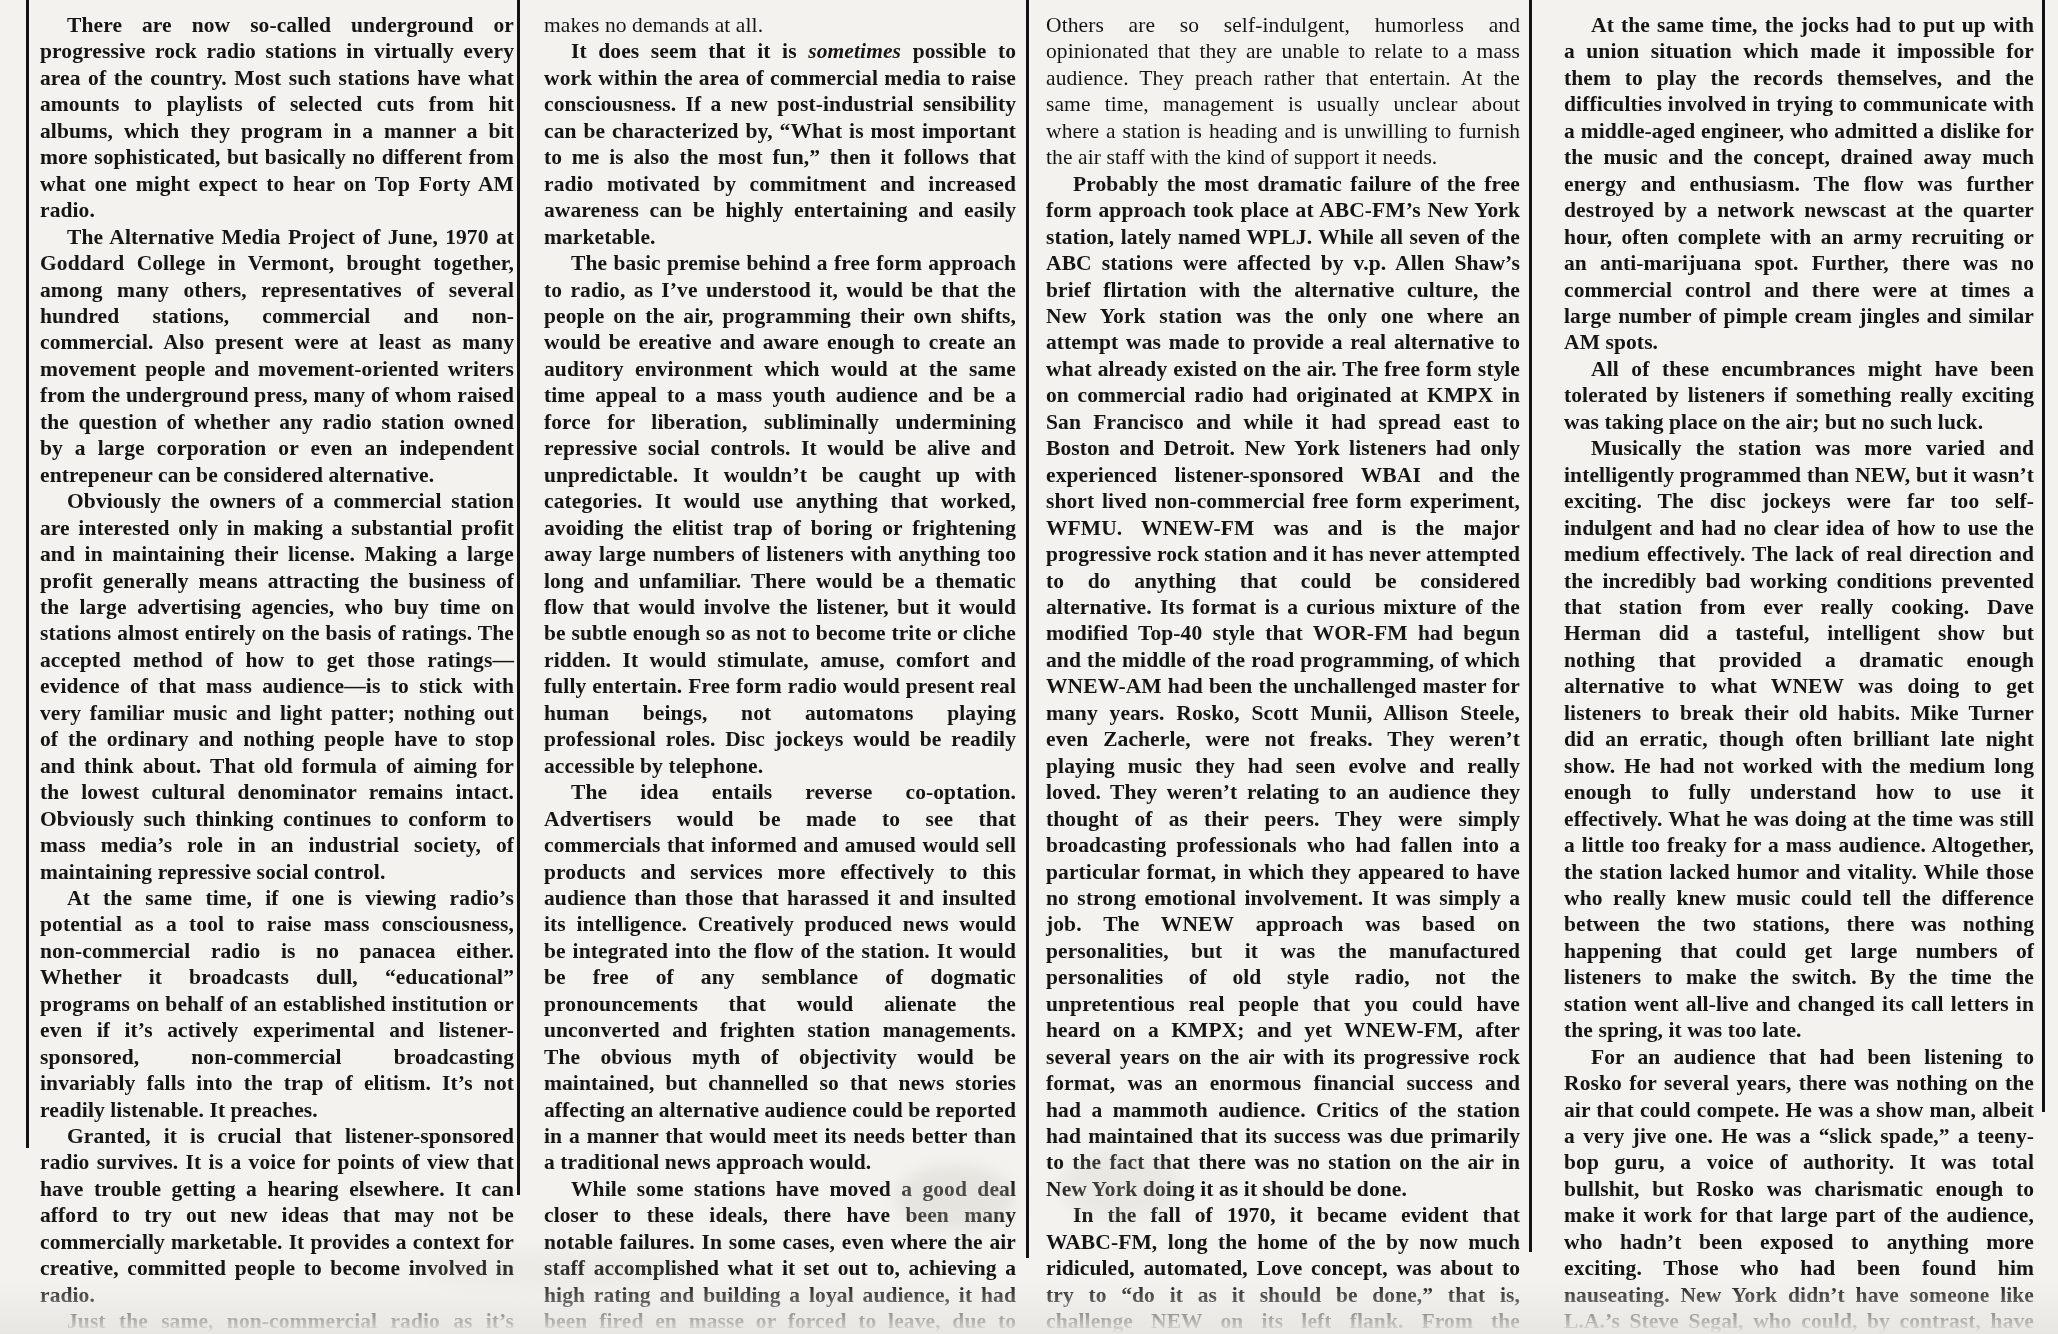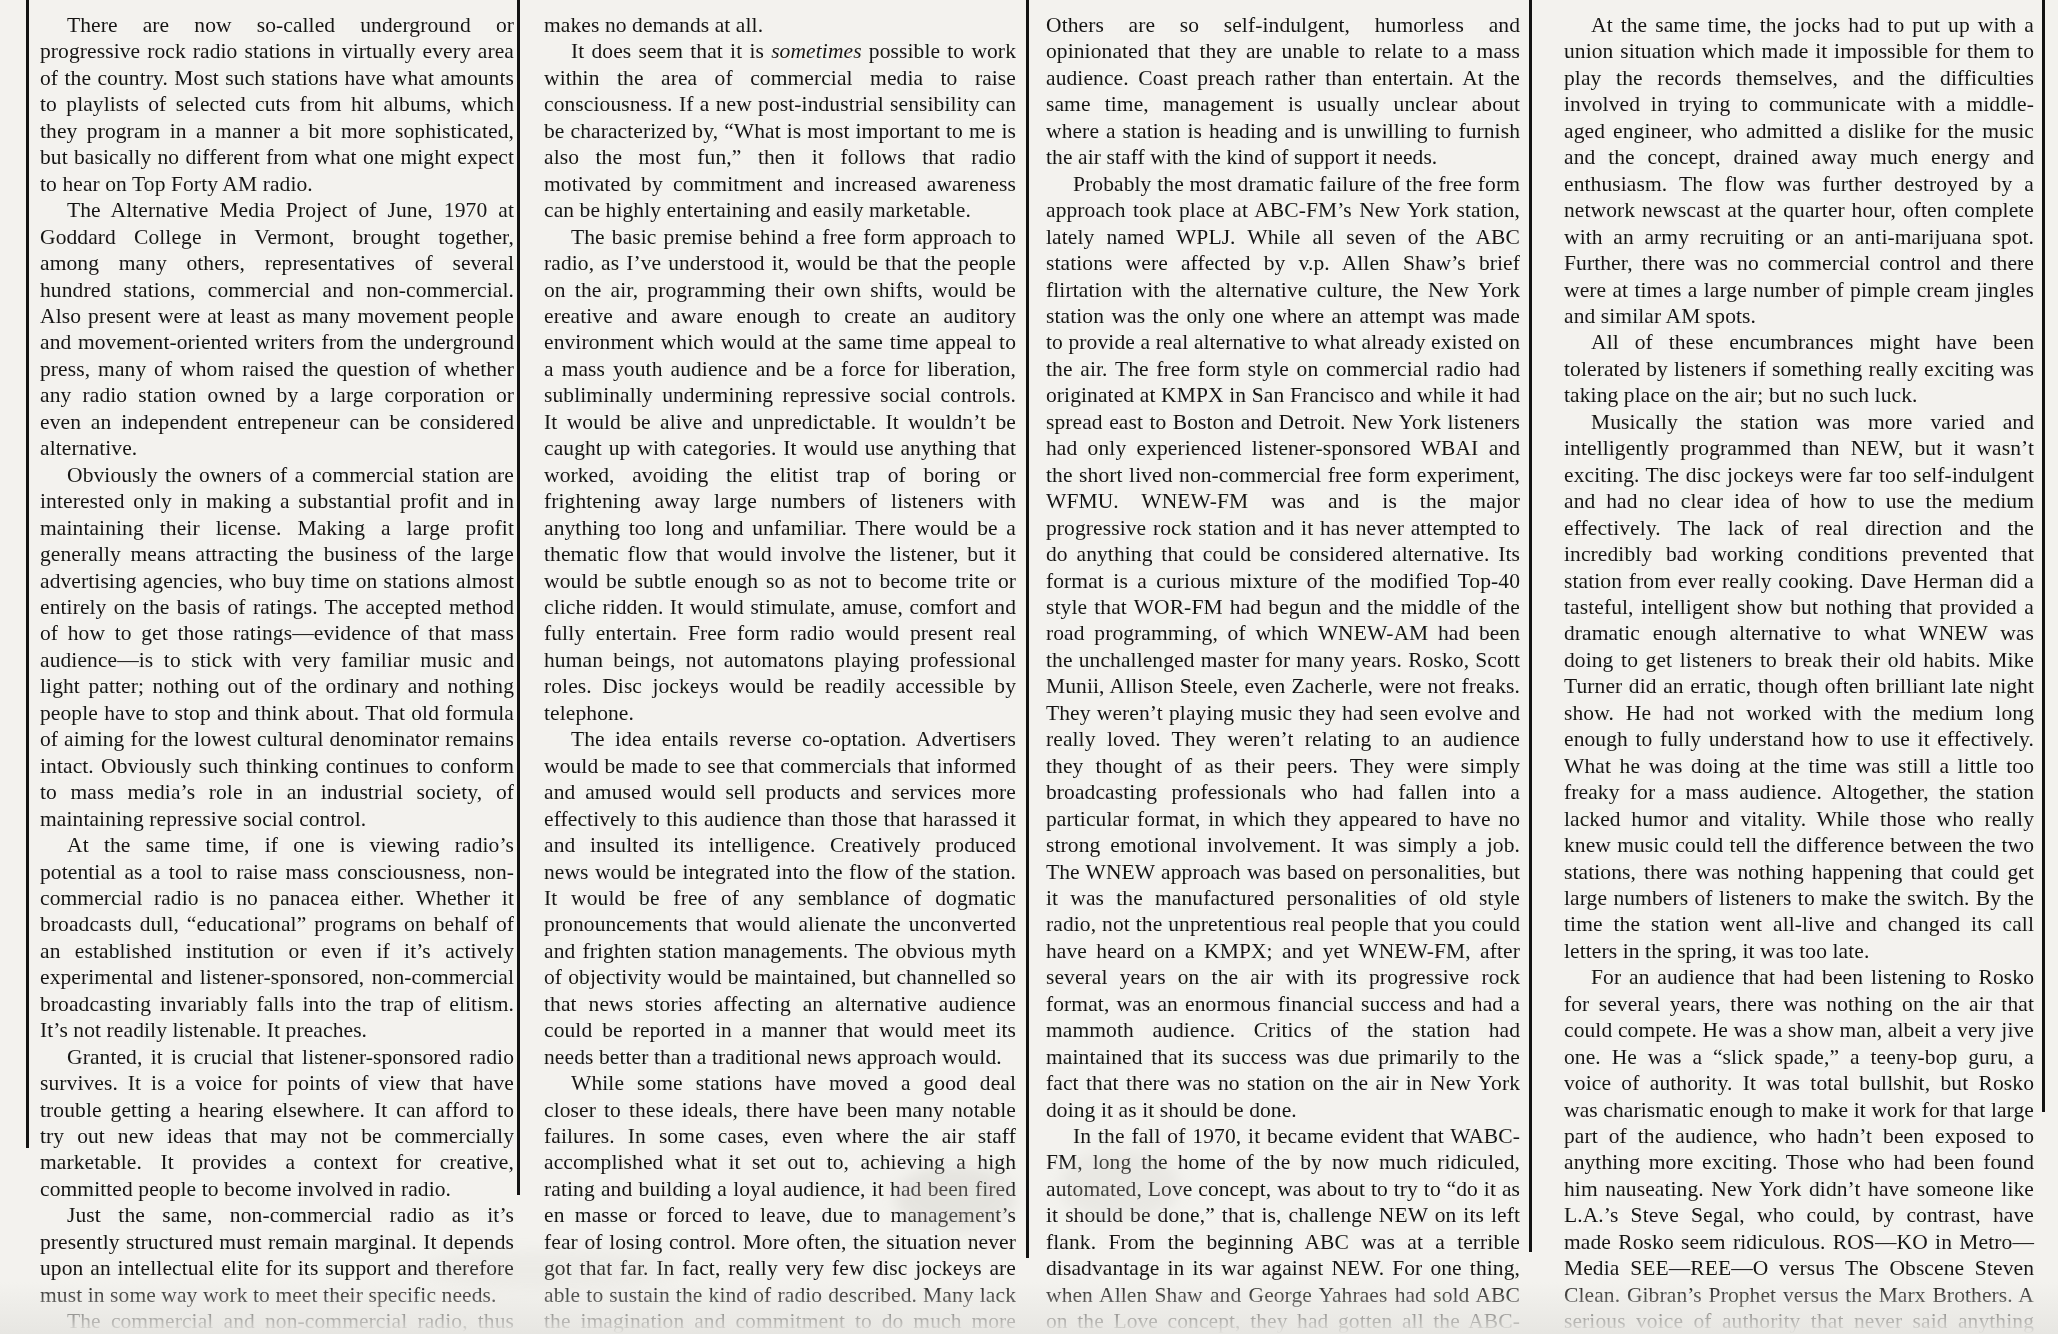--- a/index.html
+++ b/index.html
@@ -24,21 +24,21 @@
     top: 12px;
     text-align: justify;
     font-size: 21.5px;
     line-height: 26.45px;
     color: var(--ink);
     letter-spacing: 0.1px;
     hyphens: auto;
     -webkit-hyphens: auto;
   }
   .col p { margin: 0; padding: 0; }
-  .indent { text-indent: 27px; }
+  .indent { text-indent: 27px; font-weight: bold; }
   .col-1 { left: 40px;   width: 474px; }
   .col-2 { left: 544px;  width: 472px; }
   .col-3 { left: 1046px; width: 474px; }
   .col-4 { left: 1564px; width: 470px; }
   .rule {
     position: absolute;
     width: 3px;
     background: #131313;
   }
   .rule-left  { left: 26px;   top: 0; height: 1148px; }
@@ -86,21 +86,21 @@
 
   <div class="col col-2">
     <p>makes no demands at all.</p>
     <p class="indent"><span>It does seem that it is </span><em>sometimes</em><span> possible to work within the area of commercial media to raise consciousness. If a new post-industrial sensibility can be characterized by, “What is most important to me is also the most fun,” then it follows that radio motivated by commitment and increased awareness can be highly entertaining and easily marketable.</span></p>
     <p class="indent">The basic premise behind a free form approach to radio, as I’ve understood it, would be that the people on the air, programming their own shifts, would be ereative and aware enough to create an auditory environment which would at the same time appeal to a mass youth audience and be a force for liberation, subliminally undermining repressive social controls. It would be alive and unpredictable. It wouldn’t be caught up with categories. It would use anything that worked, avoiding the elitist trap of boring or frightening away large numbers of listeners with anything too long and unfamiliar. There would be a thematic flow that would involve the listener, but it would be subtle enough so as not to become trite or cliche ridden. It would stimulate, amuse, comfort and fully entertain. Free form radio would present real human beings, not automatons playing professional roles. Disc jockeys would be readily accessible by telephone.</p>
     <p class="indent">The idea entails reverse co-optation. Advertisers would be made to see that commercials that informed and amused would sell products and services more effectively to this audience than those that harassed it and insulted its intelligence. Creatively produced news would be integrated into the flow of the station. It would be free of any semblance of dogmatic pronouncements that would alienate the unconverted and frighten station managements. The obvious myth of objectivity would be maintained, but channelled so that news stories affecting an alternative audience could be reported in a manner that would meet its needs better than a traditional news approach would.</p>
     <p class="indent">While some stations have moved a good deal closer to these ideals, there have been many notable failures. In some cases, even where the air staff accomplished what it set out to, achieving a high rating and building a loyal audience, it had been fired en masse or forced to leave, due to management’s fear of losing control. More often, the situation never got that far. In fact, really very few disc jockeys are able to sustain the kind of radio described. Many lack the imagination and commitment to do much more than tastefully play the hits.</p>
   </div>
 
   <div class="col col-3">
-    <p>Others are so self-indulgent, humorless and opinionated that they are unable to relate to a mass audience. Coast preach rather than entertain. At the same time, management is usually unclear about where a station is heading and is unwilling to furnish the air staff with the kind of support it needs.</p>
+    <p>Others are so self-indulgent, humorless and opinionated that they are unable to relate to a mass audience. They preach rather that entertain. At the same time, management is usually unclear about where a station is heading and is unwilling to furnish the air staff with the kind of support it needs.</p>
     <p class="indent">Probably the most dramatic failure of the free form approach took place at ABC-FM’s New York station, lately named WPLJ. While all seven of the ABC stations were affected by v.p. Allen Shaw’s brief flirtation with the alternative culture, the New York station was the only one where an attempt was made to provide a real alternative to what already existed on the air. The free form style on commercial radio had originated at KMPX in San Francisco and while it had spread east to Boston and Detroit. New York listeners had only experienced listener-sponsored WBAI and the short lived non-commercial free form experiment, WFMU. WNEW-FM was and is the major progressive rock station and it has never attempted to do anything that could be considered alternative. Its format is a curious mixture of the modified Top-40 style that WOR-FM had begun and the middle of the road programming, of which WNEW-AM had been the unchallenged master for many years. Rosko, Scott Munii, Allison Steele, even Zacherle, were not freaks. They weren’t playing music they had seen evolve and really loved. They weren’t relating to an audience they thought of as their peers. They were simply broadcasting professionals who had fallen into a particular format, in which they appeared to have no strong emotional involvement. It was simply a job. The WNEW approach was based on personalities, but it was the manufactured personalities of old style radio, not the unpretentious real people that you could have heard on a KMPX; and yet WNEW-FM, after several years on the air with its progressive rock format, was an enormous financial success and had a mammoth audience. Critics of the station had maintained that its success was due primarily to the fact that there was no station on the air in New York doing it as it should be done.</p>
     <p class="indent">In the fall of 1970, it became evident that WABC-FM, long the home of the by now much ridiculed, automated, Love concept, was about to try to “do it as it should be done,” that is, challenge NEW on its left flank. From the beginning ABC was at a terrible disadvantage in its war against NEW. For one thing, when Allen Shaw and George Yahraes had sold ABC on the Love concept, they had gotten all the ABC-owned FM stations to invest vast amounts on automation. It would have been bad corporate politics for them to have admitted that they’d blown it, so consequently more than half the day was still devoted to the automated replay of tapes recorded several weeks before on the West Coast specifically for that purpose. The tapes sounded canned and unspontaneous. Each tape was often heard several times and the automation equipment itself proved quite undependable. The use of automation also broke the live programming up into isolated segments and destroyed any cohesiveness the station might have had.</p>
   </div>
 
   <div class="col col-4">
     <p class="indent">At the same time, the jocks had to put up with a union situation which made it impossible for them to play the records themselves, and the difficulties involved in trying to communicate with a middle-aged engineer, who admitted a dislike for the music and the concept, drained away much energy and enthusiasm. The flow was further destroyed by a network newscast at the quarter hour, often complete with an army recruiting or an anti-marijuana spot. Further, there was no commercial control and there were at times a large number of pimple cream jingles and similar AM spots.</p>
     <p class="indent">All of these encumbrances might have been tolerated by listeners if something really exciting was taking place on the air; but no such luck.</p>
     <p class="indent">Musically the station was more varied and intelligently programmed than NEW, but it wasn’t exciting. The disc jockeys were far too self-indulgent and had no clear idea of how to use the medium effectively. The lack of real direction and the incredibly bad working conditions prevented that station from ever really cooking. Dave Herman did a tasteful, intelligent show but nothing that provided a dramatic enough alternative to what WNEW was doing to get listeners to break their old habits. Mike Turner did an erratic, though often brilliant late night show. He had not worked with the medium long enough to fully understand how to use it effectively. What he was doing at the time was still a little too freaky for a mass audience. Altogether, the station lacked humor and vitality. While those who really knew music could tell the difference between the two stations, there was nothing happening that could get large numbers of listeners to make the switch. By the time the station went all-live and changed its call letters in the spring, it was too late.</p>
     <p class="indent">For an audience that had been listening to Rosko for several years, there was nothing on the air that could compete. He was a show man, albeit a very jive one. He was a “slick spade,” a teeny-bop guru, a voice of authority. It was total bullshit, but Rosko was charismatic enough to make it work for that large part of the audience, who hadn’t been exposed to anything more exciting. Those who had been found him nauseating. New York didn’t have someone like L.A.’s Steve Segal, who could, by contrast, have made Rosko seem ridiculous. ROS—KO in Metro—Media SEE—REE—O versus The Obscene Steven Clean. Gibran’s Prophet versus the Marx Brothers. A serious voice of authority that never said anything versus a totally irreverent Puck, who really has an intuitive post-McLuhanesque awareness of how humor can raise consciousness. Rosko versus Segal is like Mr. Wizard versus Froggie the Gremlin.</p>
 

